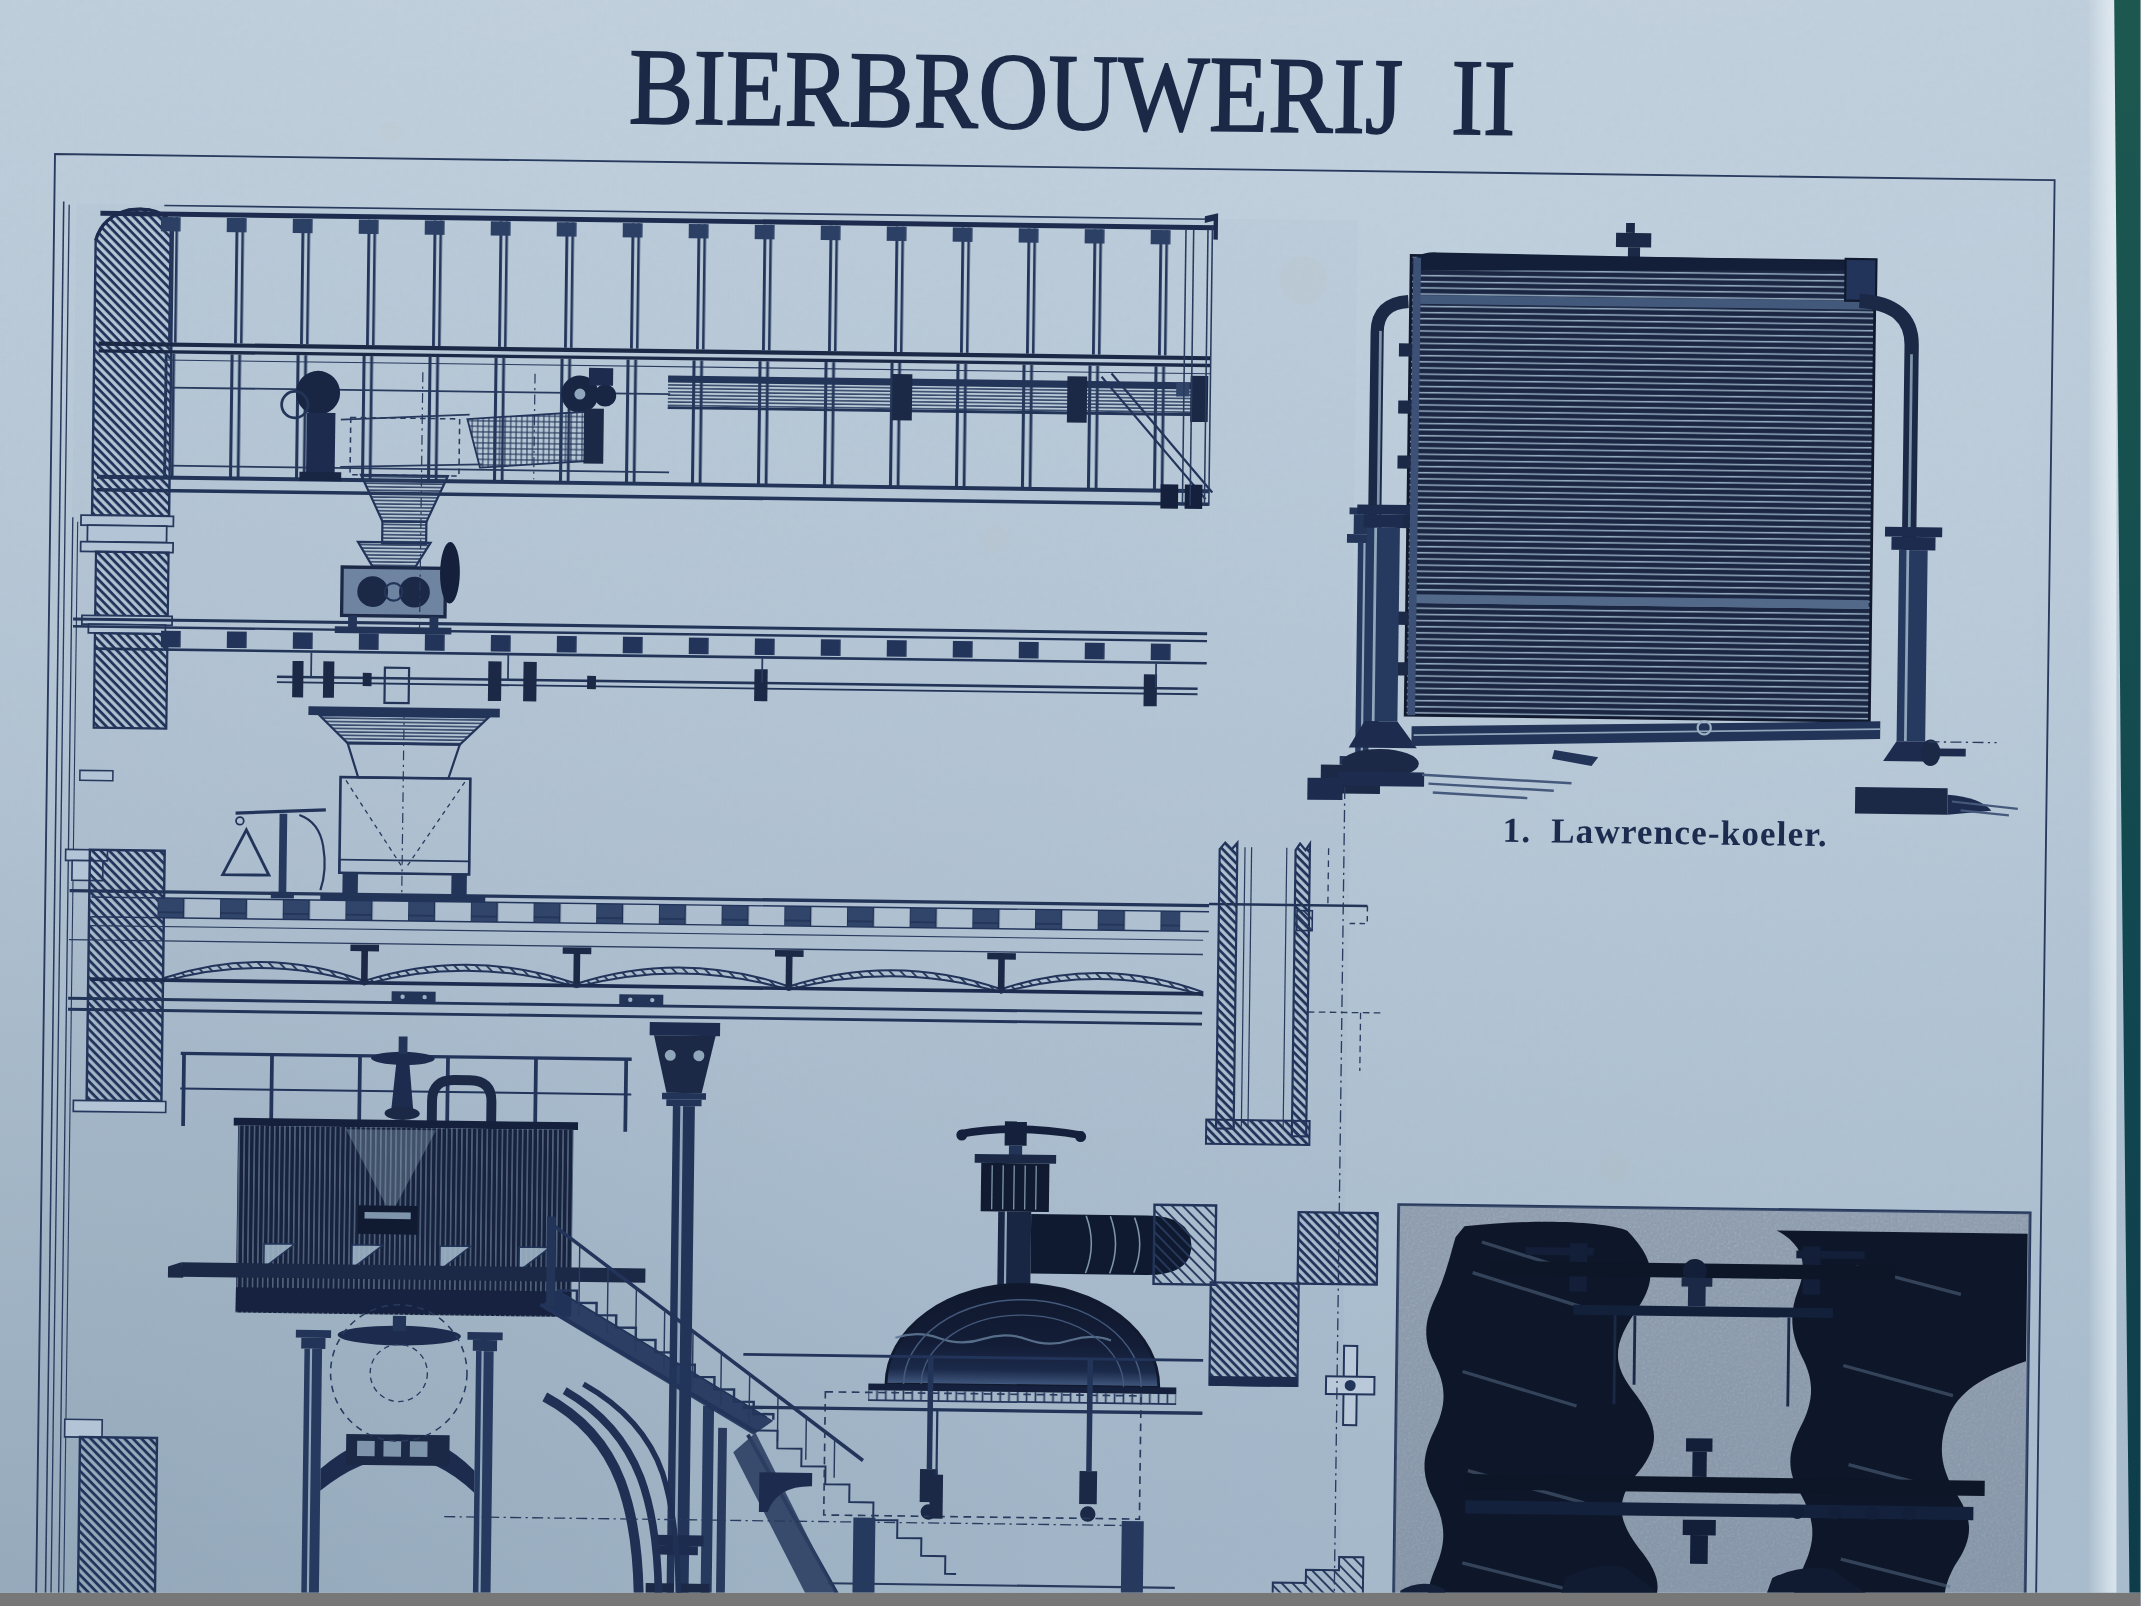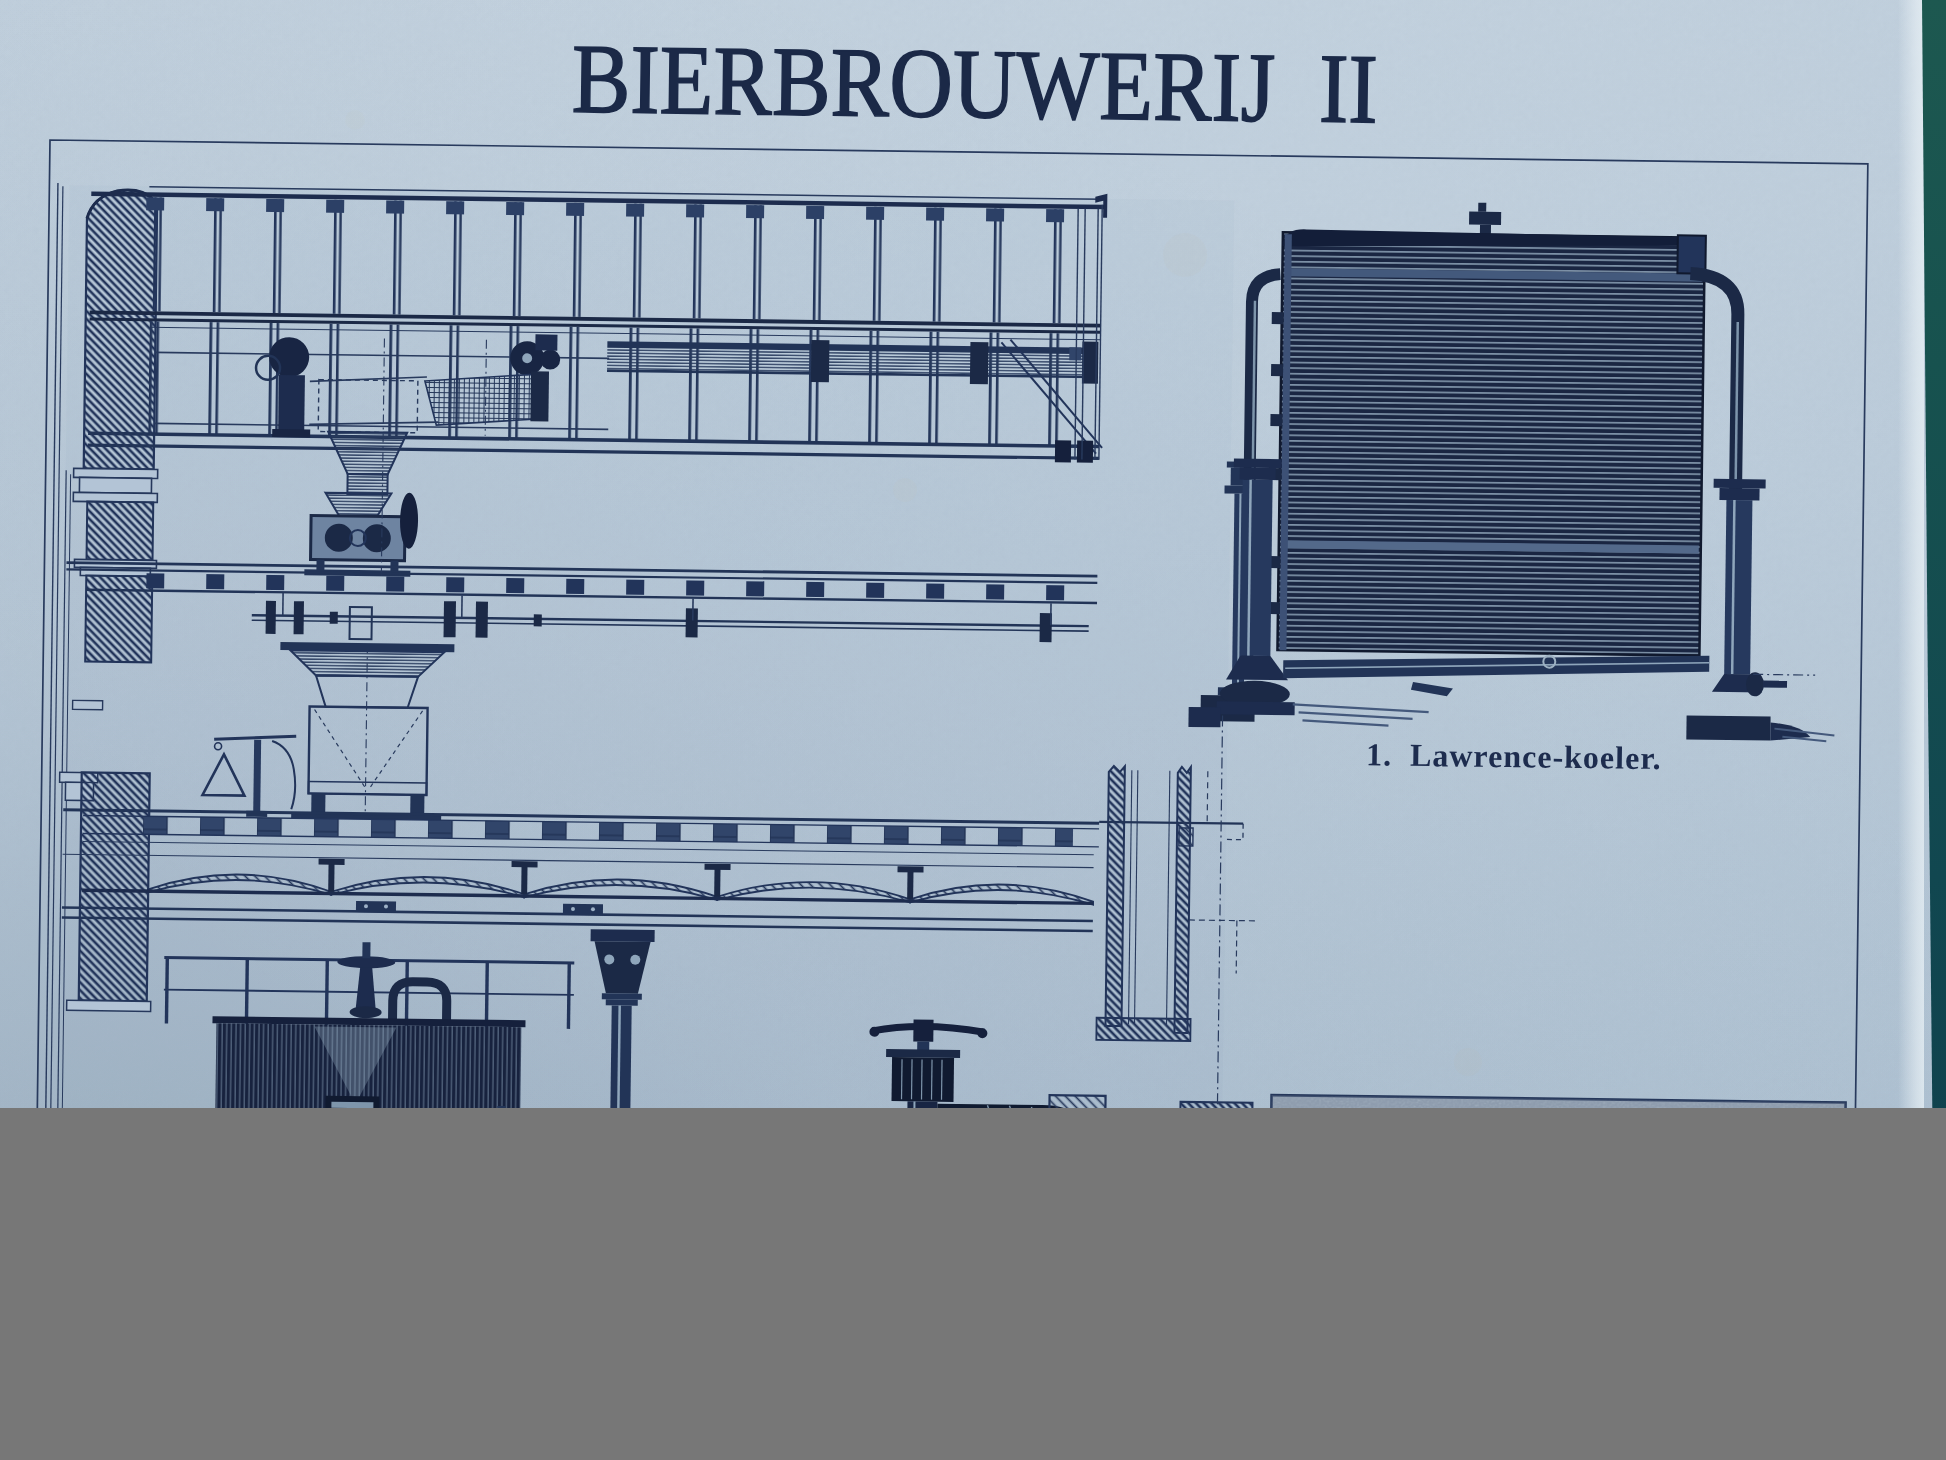--- a/index.html
+++ b/index.html
@@ -1,16 +1,16 @@
 <!DOCTYPE html>
 <html><head>
 <meta charset="utf-8">
 <style>
 html,body{margin:0;padding:0;background:#777;}
-#page{position:relative;width:1946px;height:1108px;overflow:hidden;background:#c2d2df;font-family:"Liberation Serif",serif;}
+#page{position:relative;width:1946px;height:1448px;overflow:hidden;background:#c2d2df;font-family:"Liberation Serif",serif;}
 svg{position:absolute;top:0;left:0;display:block;}
 </style>
 </head>
 <body>
 <div id="page">
 <svg width="1946" height="1460" viewBox="0 0 1946 1460">
 <defs>
 <linearGradient id="paperG" x1="0" y1="0" x2="0.15" y2="1">
   <stop offset="0" stop-color="#c2d1de"></stop>
   <stop offset="0.45" stop-color="#b9cad9"></stop>

